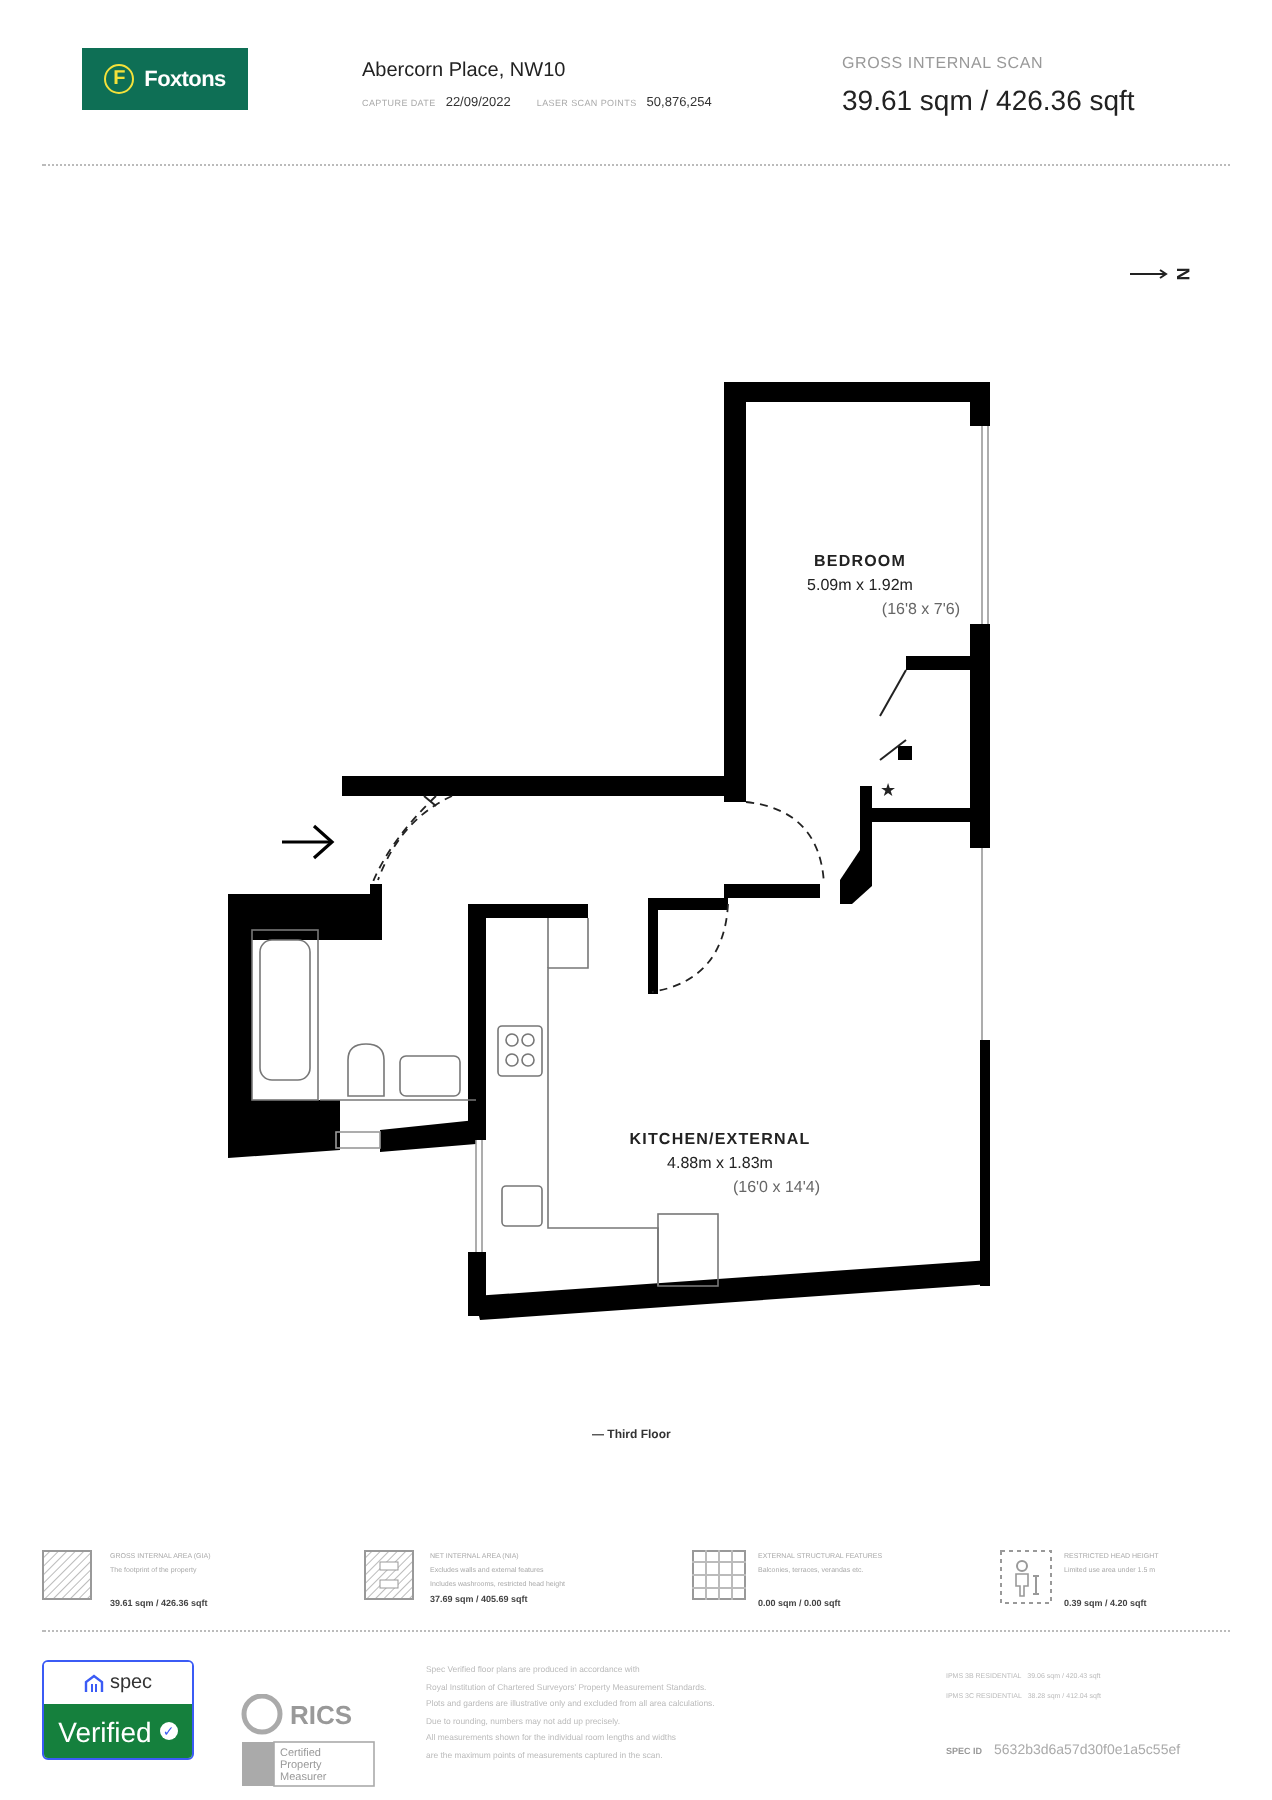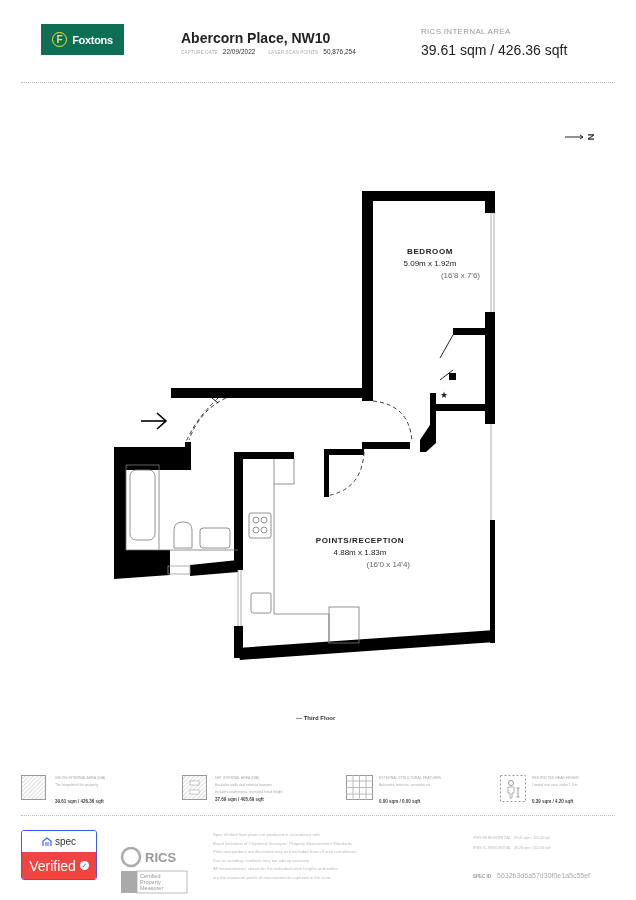--- a/index.html
+++ b/index.html
@@ -1,37 +1,37 @@
 <!DOCTYPE html>
 <html><head>
 <meta charset="utf-8">
 <style>
   html, body { margin: 0; padding: 0; background: #ffffff; }
   body { width: 636px; height: 900px; position: relative; overflow: hidden; font-family: "Liberation Sans", sans-serif; color: #222; }
   .abs { position: absolute; }
   .logo { left: 41px; top: 24px; width: 83px; height: 31px; background: #0e6f55; display: flex; align-items: center; justify-content: center; gap: 5px; }
   .logo-f { width: 15px; height: 15px; border: 1.5px solid #f4e13a; border-radius: 50%; color: #f4e13a; font-weight: bold; font-size: 10px; display: flex; align-items: center; justify-content: center; box-sizing: border-box; }
   .logo-text { color: #fff; font-size: 11px; font-weight: bold; letter-spacing: -0.3px; }
-  .addr { left: 181px; top: 30px; font-size: 14px; font-weight: bold; color: #222; }
+  .addr { left: 181px; top: 30px; font-size: 10px; font-weight: normal; color: #222; }
   .meta { left: 181px; top: 48px; font-size: 6.5px; display: flex; gap: 5px; align-items: baseline; }
   .meta .k { font-size: 4.5px; color: #aaa; letter-spacing: 0.2px; }
   .meta .v { color: #333; }
   .gia-label { left: 421px; top: 27px; font-size: 8px; color: #999; letter-spacing: 0.3px; }
   .gia-value { left: 421px; top: 42px; font-size: 14px; color: #222; }
   .dotline { left: 21px; width: 594px; border-top: 1px dotted #bbb; height: 0; }
   .north { left: 565px; top: 132px; font-size: 9px; color: #222; display: flex; align-items: center; gap: 3px; }
   .room-label { text-align: center; font-size: 8px; color: #222; line-height: 12px; }
-  .room-label .name { font-weight: bold; letter-spacing: 0.6px; }
+  .room-label .name { font-weight: bold; letter-spacing: 0.6px; margin-top: 29px; }
   .room-label .imp { color: #666; text-align: right; }
   .floor { left: 296px; top: 715px; font-size: 6px; font-weight: bold; color: #333; }
   .legend { font-size: 3.5px; color: #aaa; line-height: 7px; }
   .legend .val { font-size: 4.5px; color: #444; font-weight: bold; }
   .spec { left: 21px; top: 830px; width: 74px; height: 48px; border: 1px solid #3b5bf5; border-radius: 3px; overflow: hidden; }
   .spec-top { height: 21px; background: #fff; color: #333; font-size: 10px; display: flex; align-items: center; justify-content: center; gap: 3px; }
-  .spec-bot { height: 27px; background: #ef4444; color: #fff; font-size: 14px; display: flex; align-items: center; justify-content: center; gap: 4px; }
+  .spec-bot { height: 27px; background: #15803d; color: #fff; font-size: 14px; display: flex; align-items: center; justify-content: center; gap: 4px; }
   .check { width: 9px; height: 9px; border-radius: 50%; background: #fff; color: #3b5bf5; font-size: 7px; display: flex; align-items: center; justify-content: center; }
   .rics { left: 120px; top: 832px; width: 68px; height: 48px; margin-top: 15px; }
   .disclaimer { left: 213px; top: 831px; font-size: 4.2px; color: #bbb; line-height: 8.5px; }
   .ipms { left: 473px; top: 833px; font-size: 3.5px; color: #bbb; line-height: 10px; }
   .specid { left: 473px; top: 872px; font-size: 7px; color: #aaa; display: flex; gap: 6px; align-items: baseline; }
   .specid .k { font-size: 4.5px; color: #999; font-weight: bold; }
 </style>
 </head>
 <body>
 
@@ -39,21 +39,21 @@
   <div class="logo-f">F</div>
   <div class="logo-text">Foxtons</div>
 </div>
 <div class="abs addr">Abercorn Place, NW10</div>
 <div class="abs meta">
   <span class="k">CAPTURE DATE</span>
   <span class="v">22/09/2022</span>
   <span class="k" style="margin-left:8px">LASER SCAN POINTS</span>
   <span class="v">50,876,254</span>
 </div>
-<div class="abs gia-label">RICS INTERNAL AREA</div>
+<div class="abs gia-label">GROSS INTERNAL SCAN</div>
 <div class="abs gia-value">39.61 sqm / 426.36 sqft</div>
 <div class="abs dotline" style="top:82px"></div>
 
 <div class="abs north">
   <svg width="20" height="6">
       <line x1="0" y1="3" x2="18" y2="3" stroke="#222" stroke-width="1"></line>
       <polyline points="15,1 18,3 15,5" fill="none" stroke="#222" stroke-width="1"></polyline>
     </svg>
   <span style="transform:rotate(90deg);display:inline-block;font-weight:bold">N</span>
 </div>
@@ -136,21 +136,21 @@
     <rect x="251" y="593" width="20" height="20" rx="2"></rect>
   </g>
 </svg>
 
 <div class="abs room-label" style="left:380px;top:246px;width:100px">
   <div class="name">BEDROOM</div>
   <div>5.09m x 1.92m</div>
   <div class="imp">(16'8 x 7'6)</div>
 </div>
 <div class="abs room-label" style="left:310px;top:535px;width:100px">
-  <div class="name">POINTS/RECEPTION</div>
+  <div class="name">KITCHEN/EXTERNAL</div>
   <div>4.88m x 1.83m</div>
   <div class="imp">(16'0 x 14'4)</div>
 </div>
 <div class="abs" style="left:440px;top:390px;font-size:9px">★</div>
 <div class="abs floor">— Third Floor</div>
 
 <div class="abs" style="left:21px;top:775px;width:25px;height:25px">
   <svg width="25" height="25">
       <defs>
         <pattern id="h1" width="3" height="3" patternUnits="userSpaceOnUse" patternTransform="rotate(45)">

